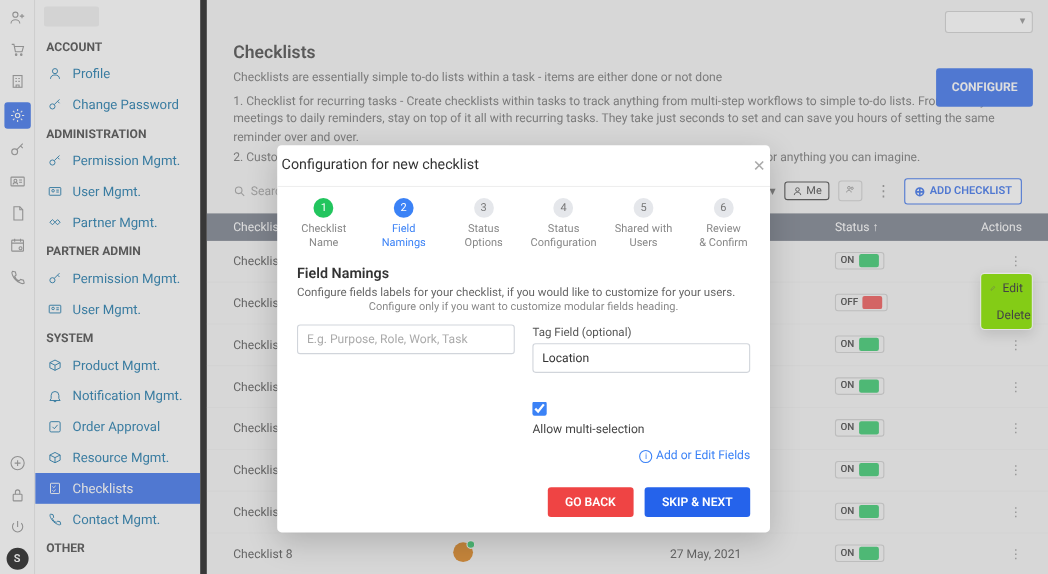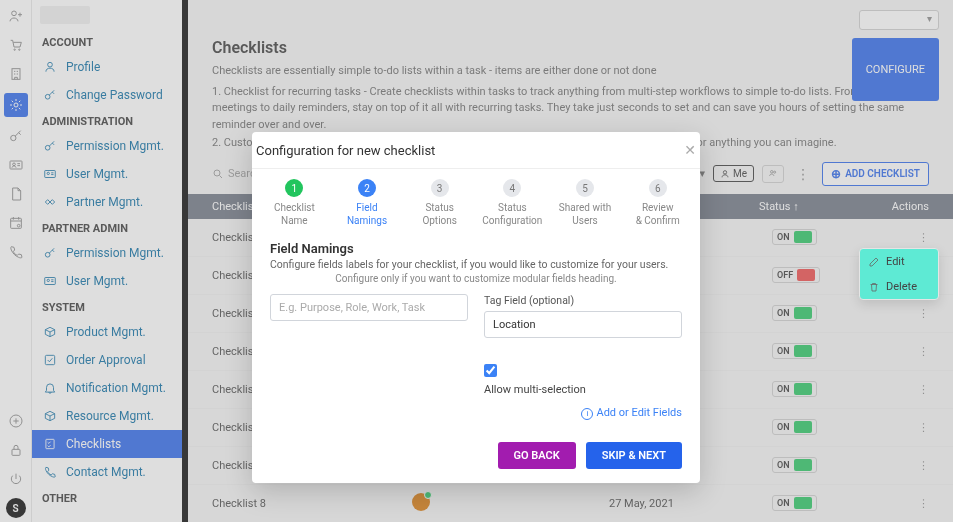--- a/index.html
+++ b/index.html
@@ -21,21 +21,21 @@
   .sb-item .sico svg { width:14px; height:14px; stroke: currentColor; fill:none; stroke-width:1.5;}
   
   .main { position:absolute; left:188px; top:0; right:0; bottom:0; padding: 10px 0 0 0; overflow:hidden;}
   .topbar { display:flex; align-items:center; padding:0 14px 8px; gap:8px; }
   .topbar .drop { margin-left:auto; width:80px; height:20px; border:1px solid #ccc; background:#fff; border-radius:3px; position:relative;}
   .topbar .drop:after { content:"▾"; position:absolute; right:6px; top:2px; color:#888; font-size:10px;}
   .page-head { padding: 0 24px; }
   .page-title { font-size:16px; font-weight:600; color:#333; margin-bottom:6px;}
   .desc-line { font-size:11px; color:#666; margin-bottom:4px; line-height:1.5;}
   .desc-num { font-size:11px; color:#666; line-height:1.5; margin-bottom:2px;}
-  .configure-btn { position:absolute; right:14px; top:38px; background:#2563eb; color:#fff; border:none; padding:25px 14px; font-size:11px; font-weight:400; border-radius:3px; cursor:pointer;}
+  .configure-btn { position:absolute; right:14px; top:62px; background:#2563eb; color:#fff; border:none; padding:11px 14px; font-size:11px; font-weight:700; border-radius:3px; cursor:pointer;}
   .toolbar { display:flex; align-items:center; padding:4px 24px 6px 24px; gap:8px; margin-top:6px;}
   .search { flex:0 0 140px; font-size:11px; color:#999; display:flex; align-items:center; gap:4px;}
   .toolbar-spacer { flex:1; }
   .sortby { font-size:11px; color:#666; }
   .pill-me { border:1px solid #333; border-radius:3px; padding:2px 6px; font-size:10px; display:flex; align-items:center; gap:3px; cursor:pointer;}
   .pill-grp { border:1px solid #ccc; border-radius:3px; padding:2px 5px; font-size:10px; cursor:pointer; color:#888;}
   .kebab { color:#888; cursor:pointer; padding:0 4px; font-size:14px;}
   .add-btn { border:1px solid #2563eb; color:#2563eb; background:#fff; padding:4px 8px; font-size:10px; border-radius:3px; display:flex; align-items:center; gap:4px; cursor:pointer; font-weight:600;}
   .table-head { display:flex; background:#6b7280; color:#fff; font-size:11px; padding:6px 24px; margin-top:2px;}
   .th-name { width:200px;}
@@ -44,21 +44,21 @@
   .th-status { width:110px;}
   .th-actions { width:60px; text-align:right;}
   .row { display:flex; align-items:center; padding:8px 24px; border-bottom:1px solid #eee; font-size:11px; color:#444;}
   .row .c-name { width:200px;}
   .row .c-avatar { flex:1; }
   .row .c-avatar .av { width:18px; height:18px; border-radius:50%; background:#d97706; display:inline-block; position:relative;}
   .row .c-avatar .av:after { content:""; position:absolute; right:-2px; top:-2px; width:6px; height:6px; background:#22c55e; border-radius:50%; border:1px solid #fff;}
   .row .c-date { width:150px;}
   .row .c-status { width:110px;}
   .row .c-act { width:60px; text-align:right; color:#888; cursor:pointer;}
-  .toggle { display:inline-flex; align-items:center; gap:4px; border:1px solid #ccc; border-radius:3px; padding:1px 4px; font-size:9px; font-weight:600;margin-left:13px;}
+  .toggle { display:inline-flex; align-items:center; gap:4px; border:1px solid #ccc; border-radius:3px; padding:1px 4px; font-size:9px; font-weight:600;}
   .toggle.on { color:#333;}
   .toggle.on .sw { width:18px; height:12px; background:#22c55e; border-radius:2px; position:relative;}
   .toggle.off { color:#333;}
   .toggle.off .sw { width:18px; height:12px; background:#ef4444; border-radius:2px; position:relative;}
   
   .scrim { position:absolute; inset:0; background:rgba(160,160,160,0.35);}
   
   .modal { position:absolute; left:252px; top:132px; width:448px; background:#fff; border-radius:4px; box-shadow:0 8px 28px rgba(0,0,0,0.18); z-index:10; }
   .m-head { display:flex; align-items:center; padding:10px 4px; border-bottom:1px solid #eee; font-size:13px; color:#333;}
   .m-close { margin-left:auto; color:#aaa; cursor:pointer; font-size:14px;}
@@ -79,24 +79,24 @@
   .qmark { width:11px; height:11px; border:1px solid #bbb; border-radius:50%; font-size:8px; color:#999; display:inline-flex; align-items:center; justify-content:center;}
   .finput { width:100%; border:1px solid #d1d5db; border-radius:3px; padding:6px 8px; font-size:11px; color:#333; outline:none;}
   .finput::placeholder { color:#aaa; }
   .chk-row { display:flex; gap:6px; margin-top:26px; font-size:11px; color:#444;flex-direction:column;}
   .chk-row input { accent-color:#3b82f6; width:13px; height:13px;}
   .addlink { text-align:right; margin-top:10px; font-size:11px; }
   .addlink a { color:#3b82f6; text-decoration:none; cursor:pointer;}
   .addlink .info { display:inline-flex; width:12px; height:12px; border:1px solid #3b82f6; border-radius:50%; align-items:center; justify-content:center; font-size:8px; margin-right:3px; color:#3b82f6;}
   .m-foot { display:flex; justify-content:flex-end; gap:10px; padding:10px 18px 14px;}
   .btn { border:none; border-radius:3px; padding:7px 16px; font-size:11px; font-weight:600; cursor:pointer;}
-  .btn.gray { background:#a21caf; color:#fff;}
+  .btn.gray { background:#ef4444; color:#fff;}
   .btn.blue { background:#2563eb; color:#fff;}
   
-  .ctx { position:absolute; right:14px; top:248px; width:80px; background:#5eead4; border:1px solid #e5e5e5; border-radius:4px; box-shadow:0 4px 12px rgba(0,0,0,0.12); z-index:20;}
+  .ctx { position:absolute; right:14px; top:248px; width:48px; background:#84cc16; border:1px solid #e5e5e5; border-radius:4px; box-shadow:0 4px 12px rgba(0,0,0,0.12); z-index:20;}
   .ctx-item { display:flex; align-items:center; gap:6px; padding:6px 8px; font-size:11px; color:#444; cursor:pointer;}
   .ctx-item svg { width:12px; height:12px; stroke:#666; fill:none; stroke-width:1.6;}
 </style>
 </head>
 <body>
 
 <div class="rail">
   <div class="ico">
       <svg viewBox="0 0 24 24">
         <circle cx="9" cy="8" r="3.5"></circle>
@@ -251,34 +251,34 @@
           <svg viewBox="0 0 24 24">
             <path d="M4 8l8-4 8 4v8l-8 4-8-4z"></path>
             <path d="M4 8l8 4 8-4M12 12v8"></path>
           </svg>
         </span>
         <span>Product Mgmt.</span>
       </div>
       <div class="sb-item">
         <span class="sico">
           <svg viewBox="0 0 24 24">
+            <path d="M6 16V11a6 6 0 0112 0v5l2 3H4z"></path>
+            <path d="M10 19a2 2 0 004 0"></path>
+          </svg>
+        </span>
+        <span>Notification Mgmt.</span>
+      </div>
+      <div class="sb-item">
+        <span class="sico">
+          <svg viewBox="0 0 24 24">
             <rect x="4" y="4" width="16" height="16" rx="2"></rect>
             <path d="M8 12l3 3 5-6"></path>
           </svg>
         </span>
         <span>Order Approval</span>
-      </div>
-      <div class="sb-item">
-        <span class="sico">
-          <svg viewBox="0 0 24 24">
-            <path d="M6 16V11a6 6 0 0112 0v5l2 3H4z"></path>
-            <path d="M10 19a2 2 0 004 0"></path>
-          </svg>
-        </span>
-        <span>Notification Mgmt.</span>
       </div>
       <div class="sb-item">
         <span class="sico">
           <svg viewBox="0 0 24 24">
             <path d="M4 8l8-4 8 4-8 4z"></path>
             <path d="M4 8v8l8 4 8-4V8"></path>
             <path d="M12 12v8"></path>
           </svg>
         </span>
         <span>Resource Mgmt.</span>

